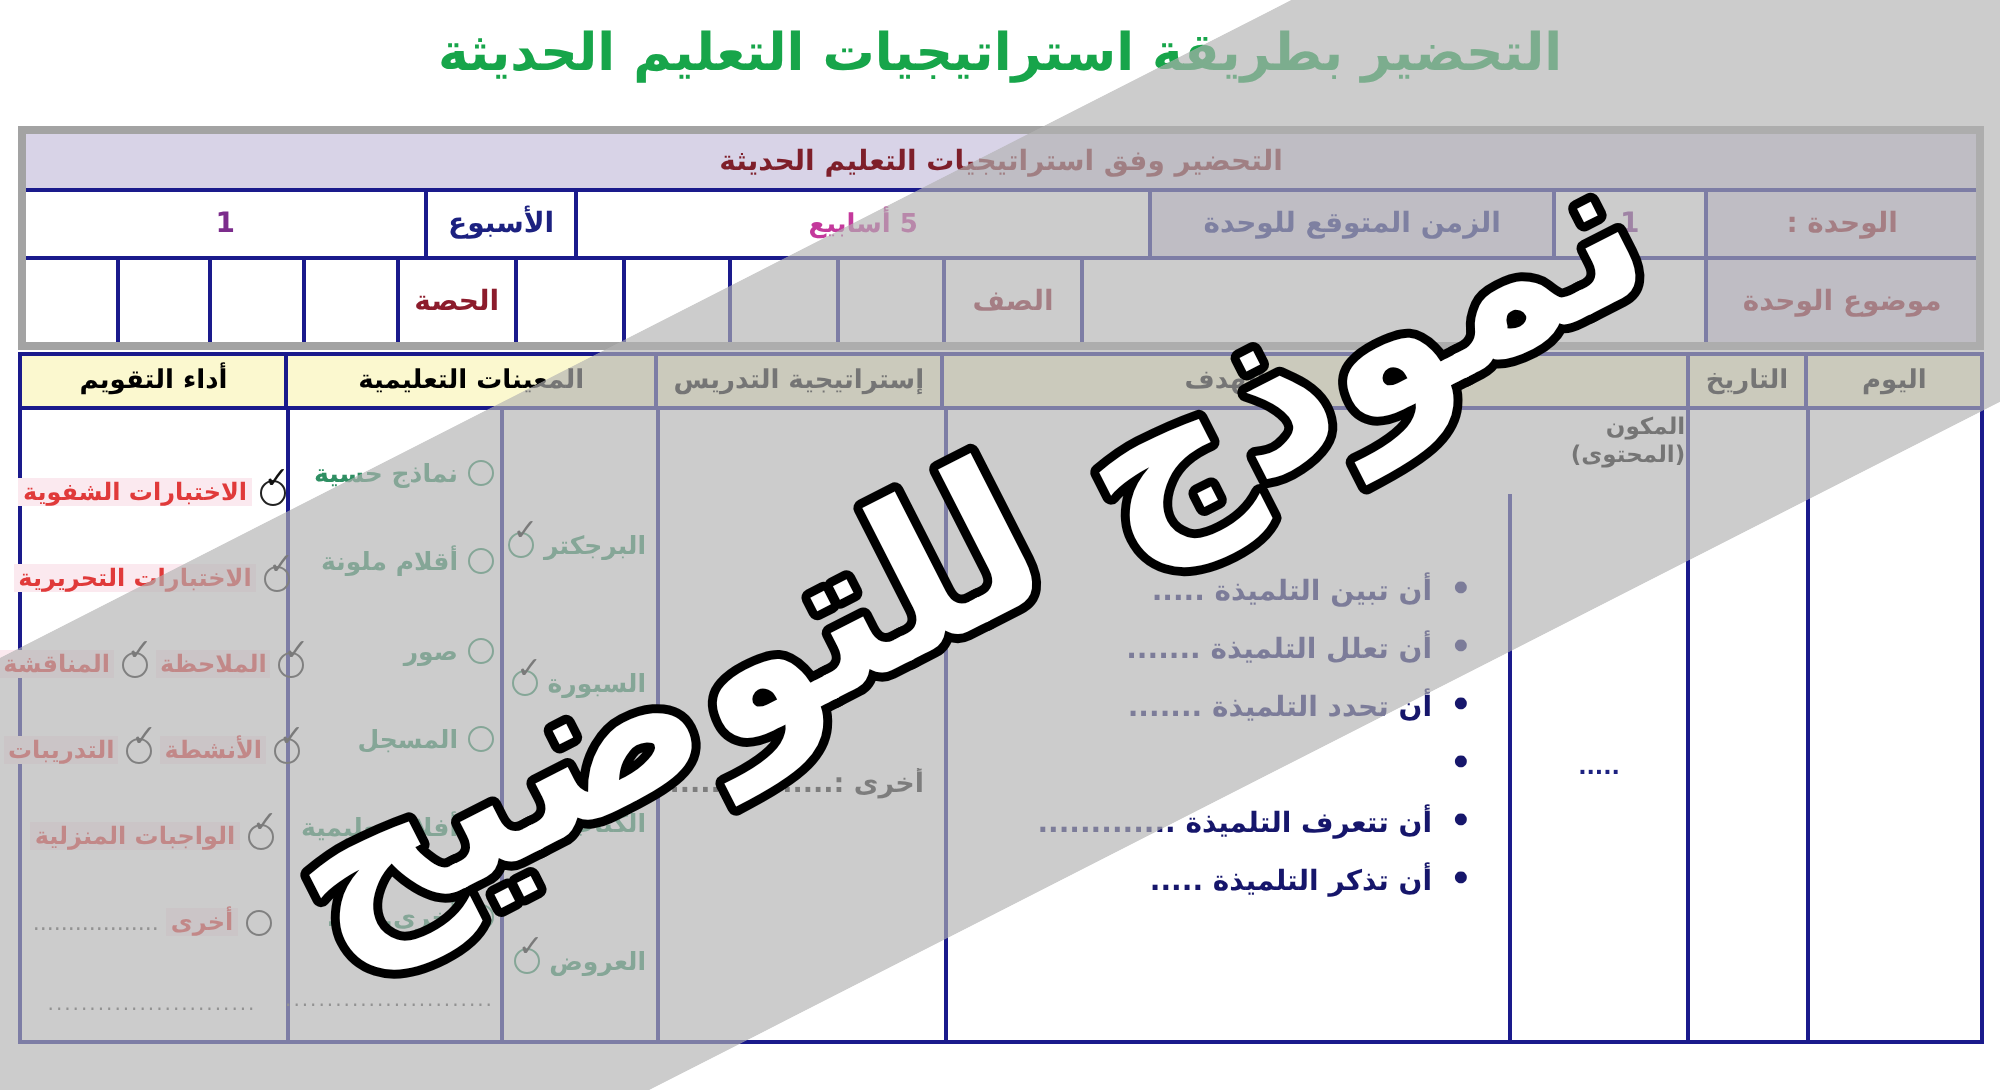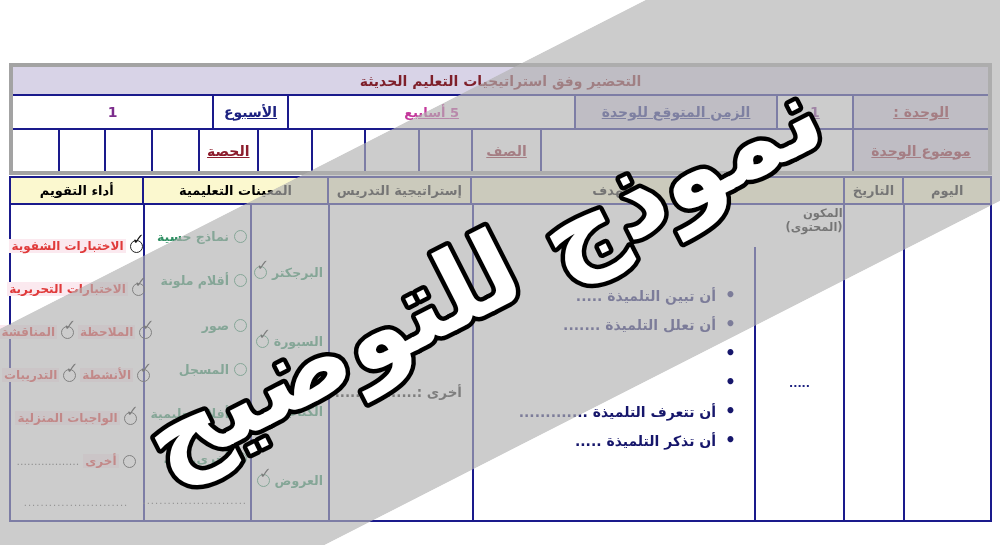--- a/index.html
+++ b/index.html
@@ -14,21 +14,21 @@
   
   .info-table { position:absolute; top:63px; right:8px; width:983px;
                 border:4px solid #a3a3a3; background:#fff; }
   .info-banner { height:29px; background:#d8d3e7; color:#7e1f2a; font-weight:bold;
                  font-size:14px; display:flex; align-items:center; justify-content:center;
                  border-bottom:2px solid #1a1a8c; }
   .irow { display:flex; }
   .irow + .irow { border-top:2px solid #1a1a8c; }
   .icell { display:flex; align-items:center; justify-content:center;
            font-weight:bold; font-size:14px; height:32px; background:#fff; }
-  .irow .icell:not(:last-child) { border-left:2px solid #1a1a8c;text-decoration:underline; }
+  .irow .icell:not(:last-child) { border-left:2px solid #1a1a8c; }
   .irow2 .icell { height:41px; }
   .lav     { background:#d8d3e7; }
   .maroon  { color:#8c1c2c; }
   .navytx  { color:#1c2180; }
   .purpnum { color:#7c2d8c; }
   .magtx   { color:#c4399c; font-size:13px; }
 
   
   .main-table { position:absolute; top:176px; right:8px; width:983px; height:346px;
                 border:2px solid #1a1a8c; display:flex; flex-direction:column; background:#fff; }
@@ -93,20 +93,21 @@
   .watermark svg { width:100%; height:100%; }
   .wm-text { font-family:"DejaVu Sans", sans-serif; font-weight:bold; font-size:104px;
              fill:#ffffff; stroke:#000000; stroke-width:9px; paint-order:stroke;
              stroke-linejoin:round; }
 </style>
 </head>
 <body>
 
 <div class="page">
 
+  <div class="doc-title">التحضير بطريقة استراتيجيات التعليم الحديثة</div>
 
   <div class="info-table">
     <div class="info-banner">التحضير وفق استراتيجيات التعليم الحديثة</div>
     <div class="irow">
       <div class="icell lav maroon" style="width:137px">الوحدة :</div>
       <div class="icell purpnum" style="width:77px">1</div>
       <div class="icell lav navytx" style="width:203px">الزمن المتوقع للوحدة</div>
       <div class="icell magtx" style="width:290px">5 أسابيع</div>
       <div class="icell navytx" style="width:75px">الأسبوع</div>
       <div class="icell purpnum" style="width:201px">1</div>
@@ -151,20 +152,21 @@
         <div class="obj-line">
             <span class="bullet">•</span>
             <span>أن تبين التلميذة .....</span>
           </div>
         <div class="obj-line">
             <span class="bullet">•</span>
             <span>أن تعلل التلميذة .......</span>
           </div>
         <div class="obj-line">
             <span class="bullet">•</span>
+            <span>أن تحدد التلميذة .......</span>
           </div>
         <div class="obj-line">
             <span class="bullet">•</span>
           </div>
         <div class="obj-line">
             <span class="bullet">•</span>
             <span>أن تتعرف التلميذة .............</span>
           </div>
         <div class="obj-line">
             <span class="bullet">•</span>

